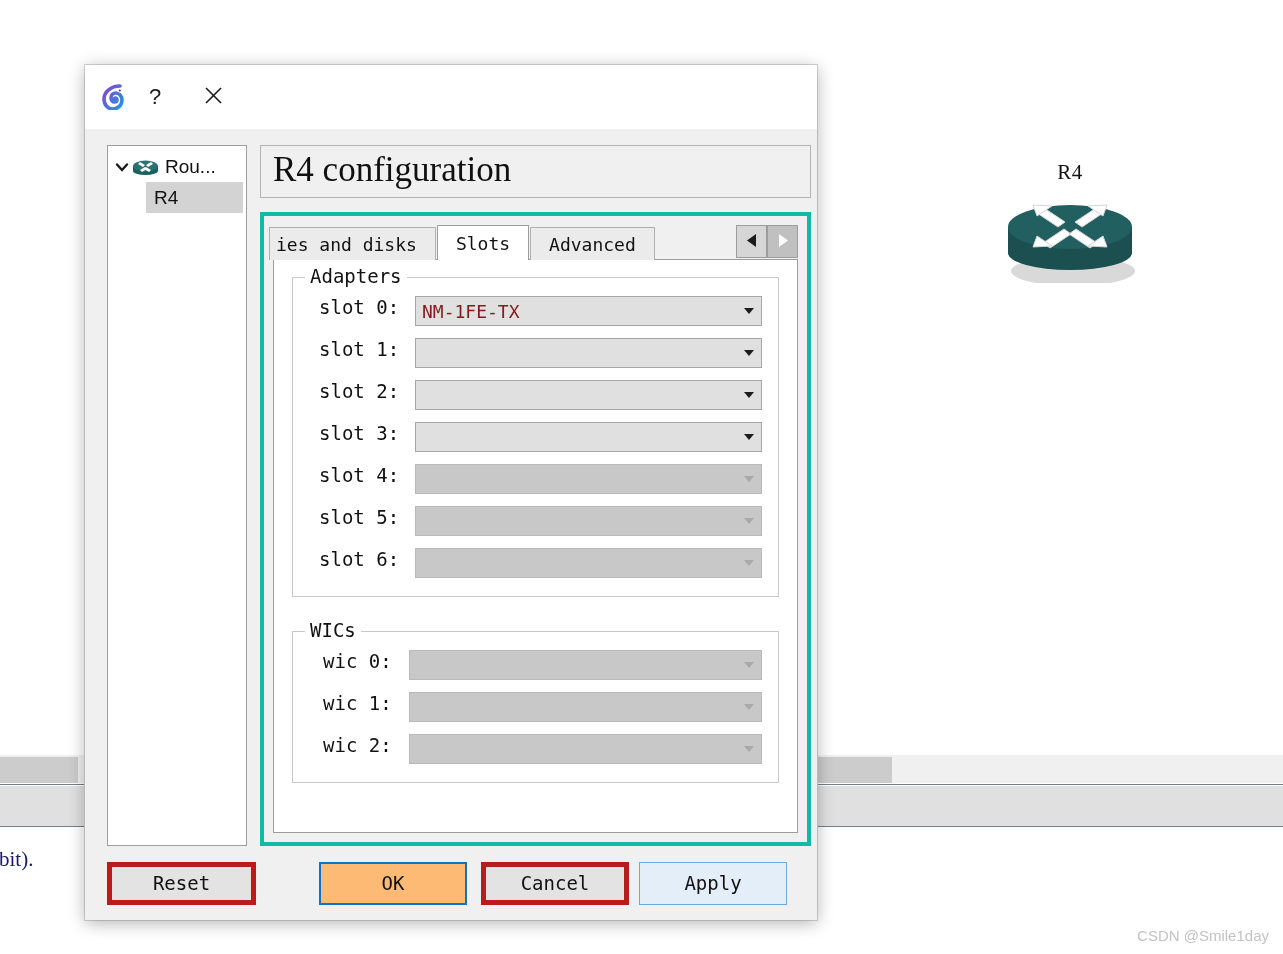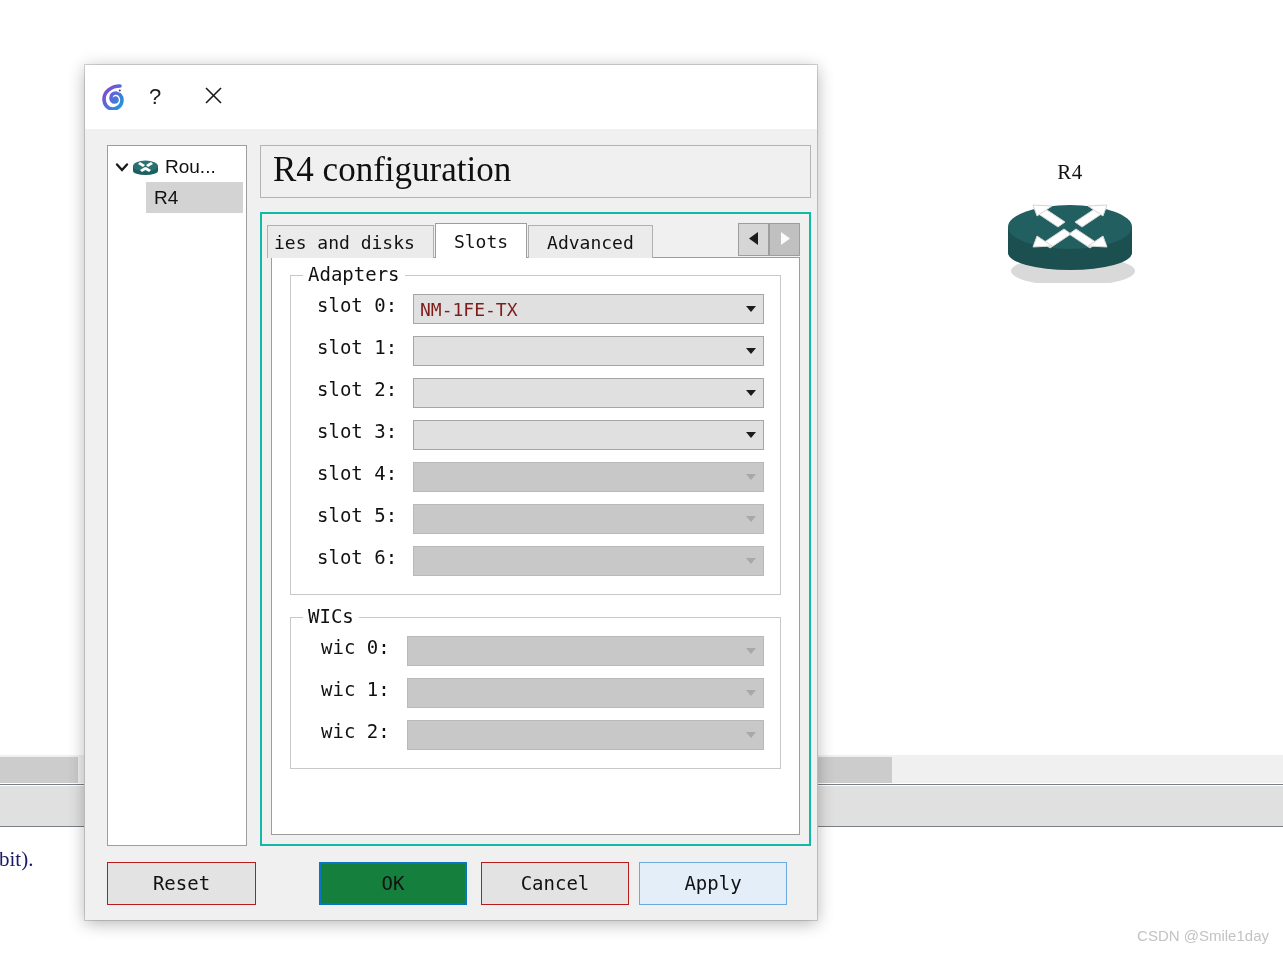--- a/index.html
+++ b/index.html
@@ -102,21 +102,21 @@
   #config-heading {
     border: 1px solid #b4b4b4; background: #f0f0f0;
     padding: 4px 12px 8px 12px;
     font-family: "Liberation Serif", serif;
     font-size: 35px; color: #101010; line-height: 1.12;
     white-space: nowrap; overflow: hidden;
   }
 
   #tab-shell {
     margin-top: 14px; flex: 1; display: flex; flex-direction: column;
-    border: 2px solid #14b8a6; background: #f0f0f0; padding: 9px;
+    border: 4px solid #14b8a6; background: #f0f0f0; padding: 9px;
     min-height: 0;
   }
 
   #tab-strip { display: flex; align-items: flex-end; height: 35px; position: relative; }
   .tab {
     height: 33px; padding: 0 18px;
     display: flex; align-items: center; justify-content: center;
     font-family: "DejaVu Sans Mono", monospace;
     font-size: 18px; color: #111111;
     background: #ebebeb; border: 1px solid #b0b0b0; border-bottom: none;
@@ -132,21 +132,21 @@
     width: 31px; height: 33px; border: 1px solid #9d9d9d;
     display: flex; align-items: center; justify-content: center;
     cursor: pointer; padding: 0;
   }
   #tab-scroll-left { background: #d6d6d6; }
   #tab-scroll-right { background: #c0c0c0; }
 
   #tab-page {
     flex: 1; background: #ffffff; border: 1px solid #9d9d9d;
     margin-top: -1px; padding: 17px 18px 10px 18px;
-    display: flex; flex-direction: column; gap: 22px; min-height: 0;
+    display: flex; flex-direction: column; gap: 34px; min-height: 0;
   }
 
   
   .groupbox { border: 1px solid #c8c8c8; position: relative; padding: 18px 14px 14px 14px; }
   .groupbox > .group-title {
     position: absolute; top: -13px; left: 12px; background: #ffffff;
     padding: 0 5px;
     font-family: "DejaVu Sans Mono", monospace;
     font-size: 19px; color: #111111; white-space: nowrap;
   }
@@ -183,26 +183,26 @@
   .slots-group .combo { margin-right: 2px; }
   .wics-group .combo { margin-right: 2px; }
   .wics-group .combo { margin-left: 0; }
 
   
   #dialog-footer {
     flex: none; height: 74px; display: flex; align-items: center;
     padding: 0 22px; gap: 0;
   }
   .dlg-btn {
-    height: 43px; border: 1px solid #b91c1c; background: #e3e3e3;
+    height: 43px; border: 5px solid #b91c1c; background: #e3e3e3;
     font-family: "DejaVu Sans Mono", monospace;
     font-size: 19px; color: #111111; cursor: pointer; padding: 0;
   }
   #reset-button { width: 149px; }
-  #ok-button { width: 148px; border: 2px solid #0a75c2; background: #15803d; margin-left: 63px; }
+  #ok-button { width: 148px; border: 2px solid #0a75c2; background: #fdba74; margin-left: 63px; }
   #cancel-button { width: 148px; margin-left: 14px; }
   #apply-button { width: 148px; border: 1px solid #6ca9dc; background: #e3eef8; margin-left: 10px; }
 
   
   #watermark {
     position: absolute; right: 14px; bottom: 10px;
     font-size: 15px; color: #c3c3c3; white-space: nowrap;
   }
 </style>
 </head>

